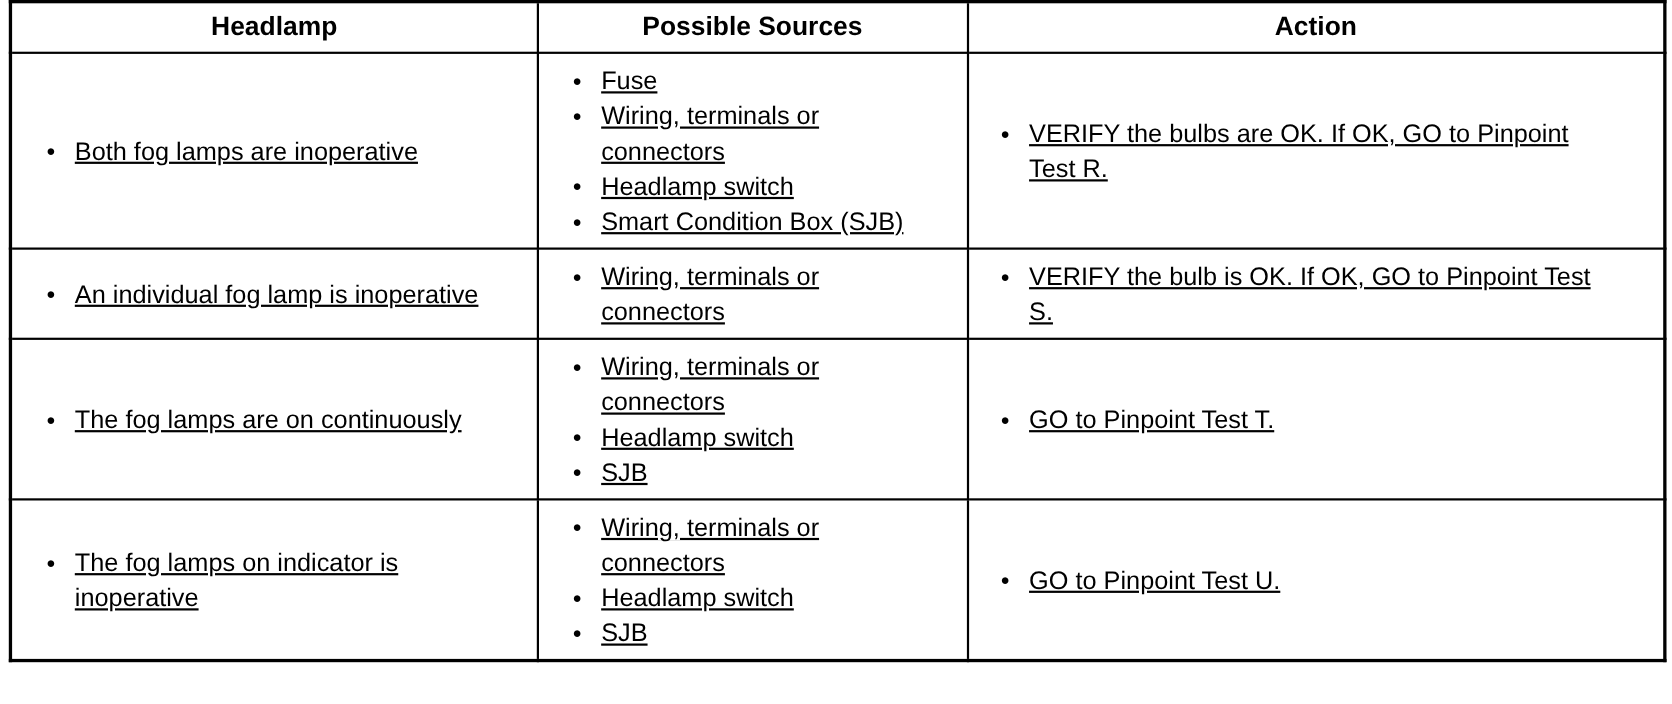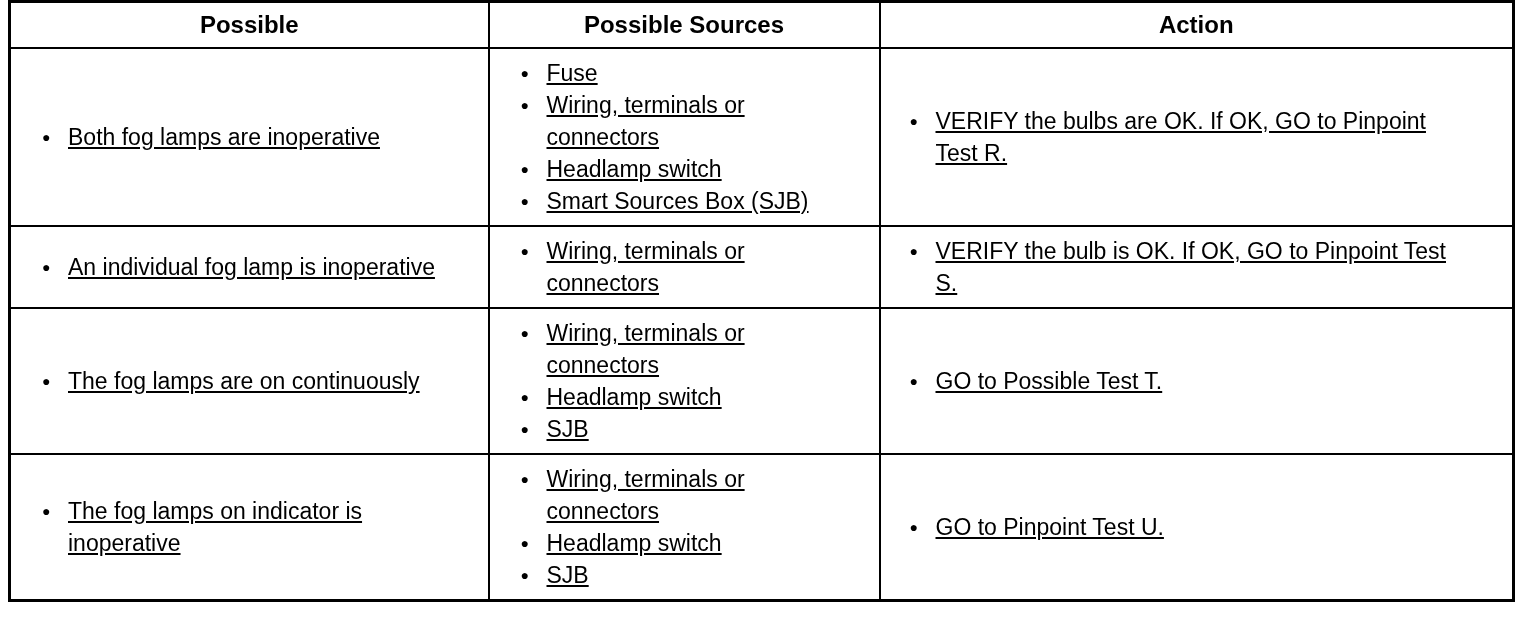--- a/index.html
+++ b/index.html
@@ -80,39 +80,39 @@
 
   <table class="symptom">
     <colgroup>
       <col style="width:479px">
       <col style="width:391px">
       <col style="width:634px">
     </colgroup>
 
     <thead>
       <tr>
-        <th>Possible</th>
+        <th>Headlamp</th>
         <th>Possible Sources</th>
         <th>Action</th>
       </tr>
     </thead>
 
     <tbody>
       <tr class="row-1">
         <td class="cell-cond">
           <ul class="bullets">
             <li>Both fog lamps are inoperative</li>
           </ul>
         </td>
         <td class="cell-src">
           <ul class="bullets">
             <li>Fuse</li>
             <li>Wiring, terminals or connectors</li>
             <li>Headlamp switch</li>
-            <li>Smart Sources Box (SJB)</li>
+            <li>Smart Condition Box (SJB)</li>
           </ul>
         </td>
         <td class="cell-act">
           <ul class="bullets">
             <li>VERIFY the bulbs are OK. If OK, GO to Pinpoint Test R.</li>
           </ul>
         </td>
       </tr>
 
       <tr class="row-2">
@@ -141,21 +141,21 @@
         </td>
         <td class="cell-src">
           <ul class="bullets">
             <li>Wiring, terminals or connectors</li>
             <li>Headlamp switch</li>
             <li>SJB</li>
           </ul>
         </td>
         <td class="cell-act">
           <ul class="bullets">
-            <li>GO to Possible Test T.</li>
+            <li>GO to Pinpoint Test T.</li>
           </ul>
         </td>
       </tr>
 
       <tr class="row-4">
         <td class="cell-cond">
           <ul class="bullets">
             <li>The fog lamps on indicator is inoperative</li>
           </ul>
         </td>

